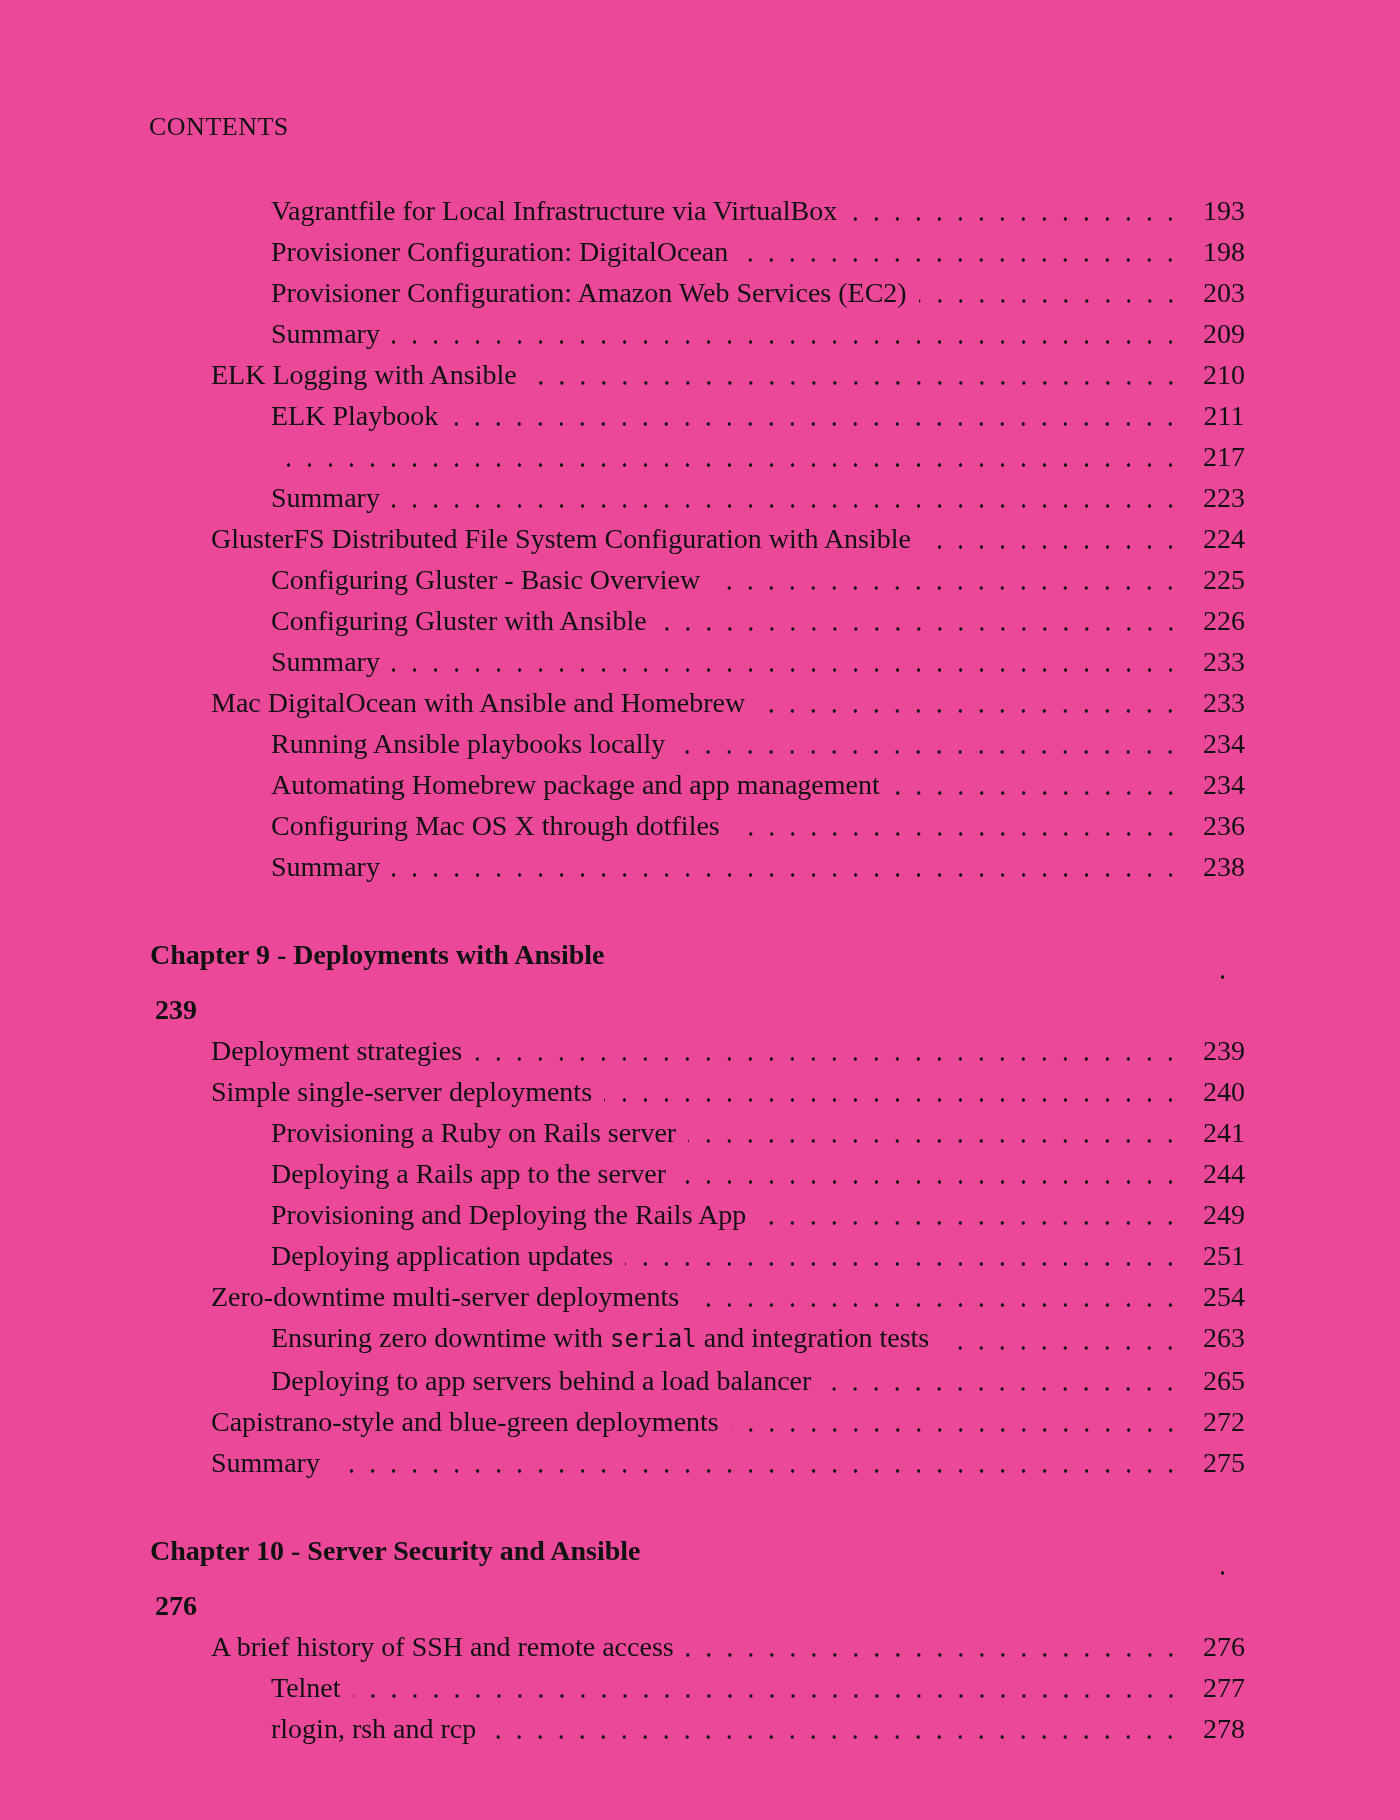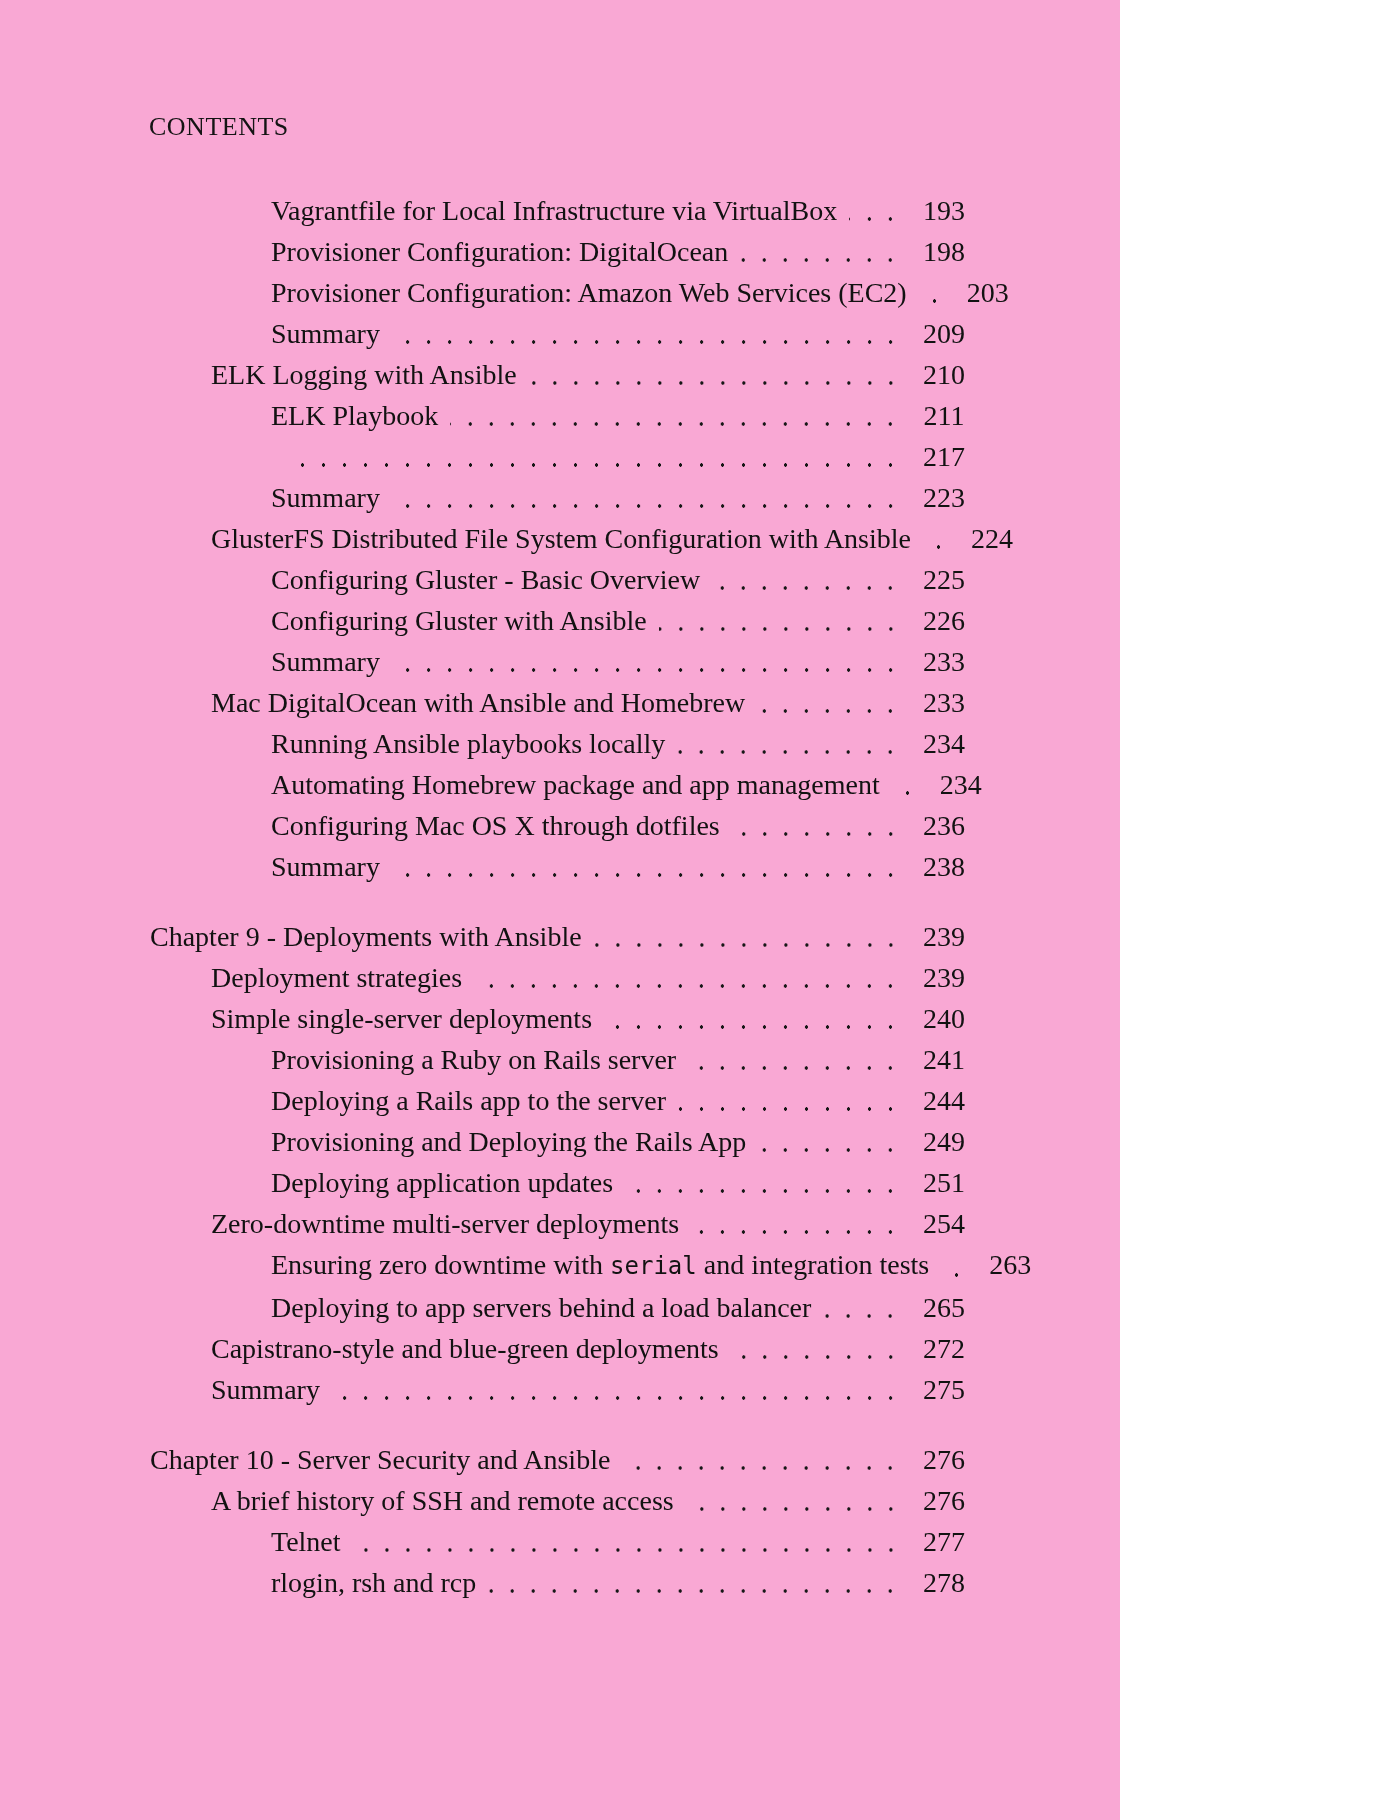--- a/index.html
+++ b/index.html
@@ -2,23 +2,23 @@
 <html><head>
 <meta charset="utf-8">
 <style>
   html, body {
     margin: 0;
     padding: 0;
     background: #ffffff;
   }
   .page {
     position: relative;
-    width: 1120px;
+    width: 1400px;
     height: 1820px;
-    background: #f9a8d4;
+    background: #ec4899;
     font-family: "Liberation Serif", serif;
     color: #121212;
     overflow: hidden;
   }
   .running-header {
     position: absolute;
     left: 149px;
     top: 112px;
     font-size: 26px;
     letter-spacing: 0.5px;
@@ -33,22 +33,23 @@
   .toc-row {
     display: flex;
     align-items: baseline;
     line-height: 41px;
     font-size: 28px;
     white-space: nowrap;
   }
   .toc-row.lvl-1 { padding-left: 61px; }
   .toc-row.lvl-2 { padding-left: 121px; }
   .toc-row.chapter {
-    font-weight: normal;
-    margin-top: 29px;
+    font-weight: bold;
+    margin-top: 47px;
+    flex-direction: column;
   }
   .toc-title { white-space: nowrap; }
   .toc-leader {
     flex: 1 1 auto;
     align-self: flex-end;
     height: 4px;
     min-width: 26px;
     margin: 0 17px 10px 12px;
     background-image: radial-gradient(circle, #161616 1.5px, rgba(0,0,0,0) 1.9px);
     background-size: 21px 4px;

